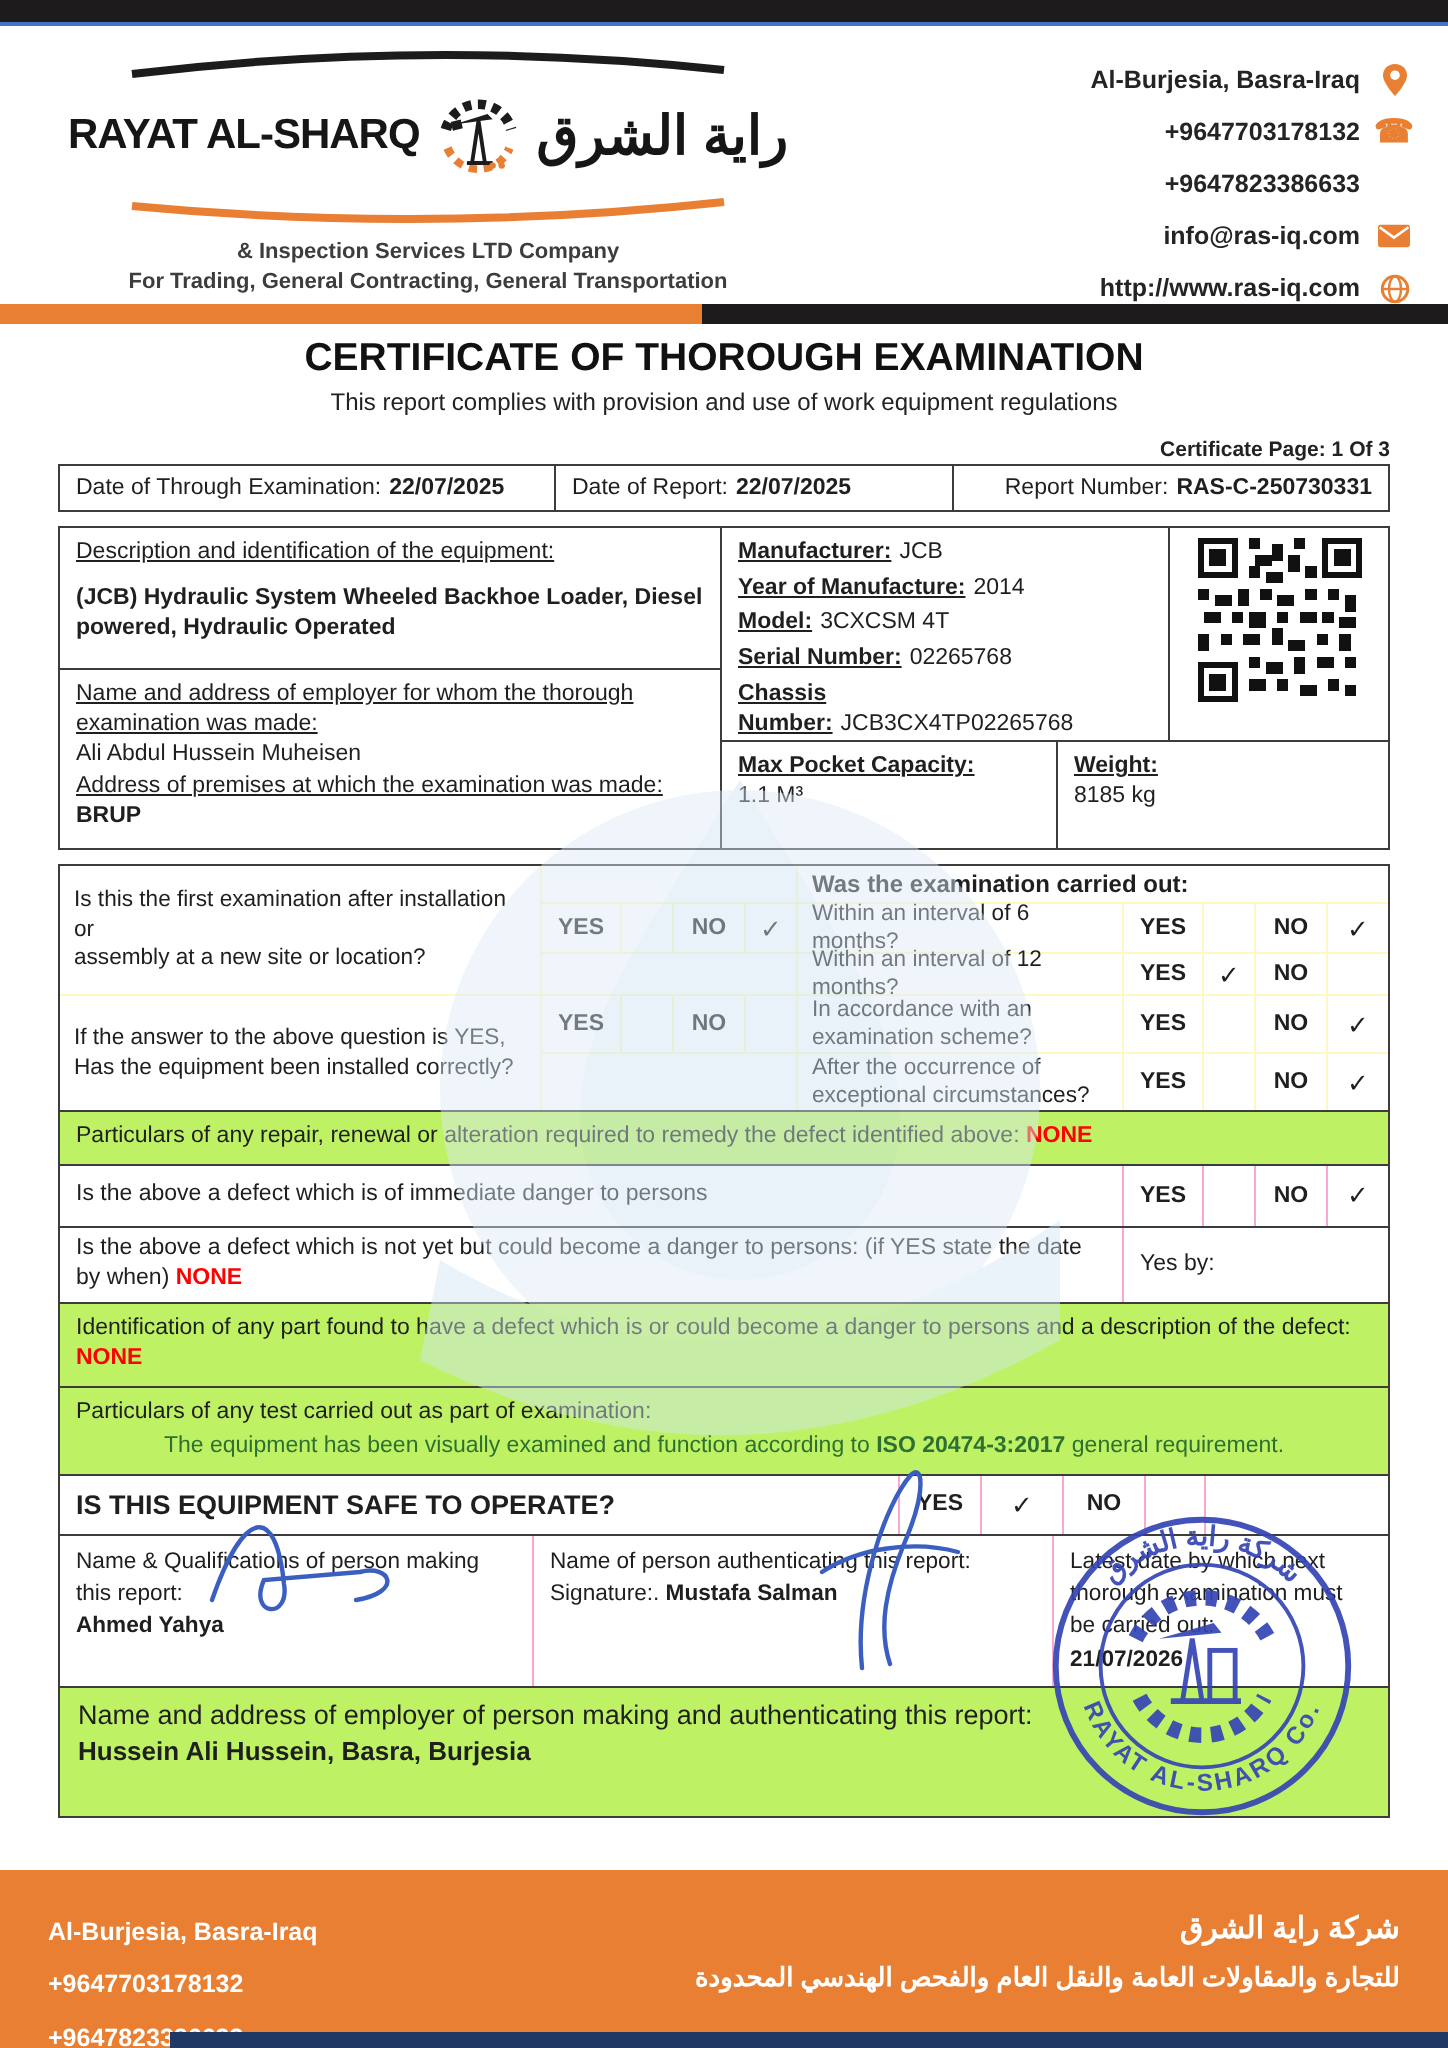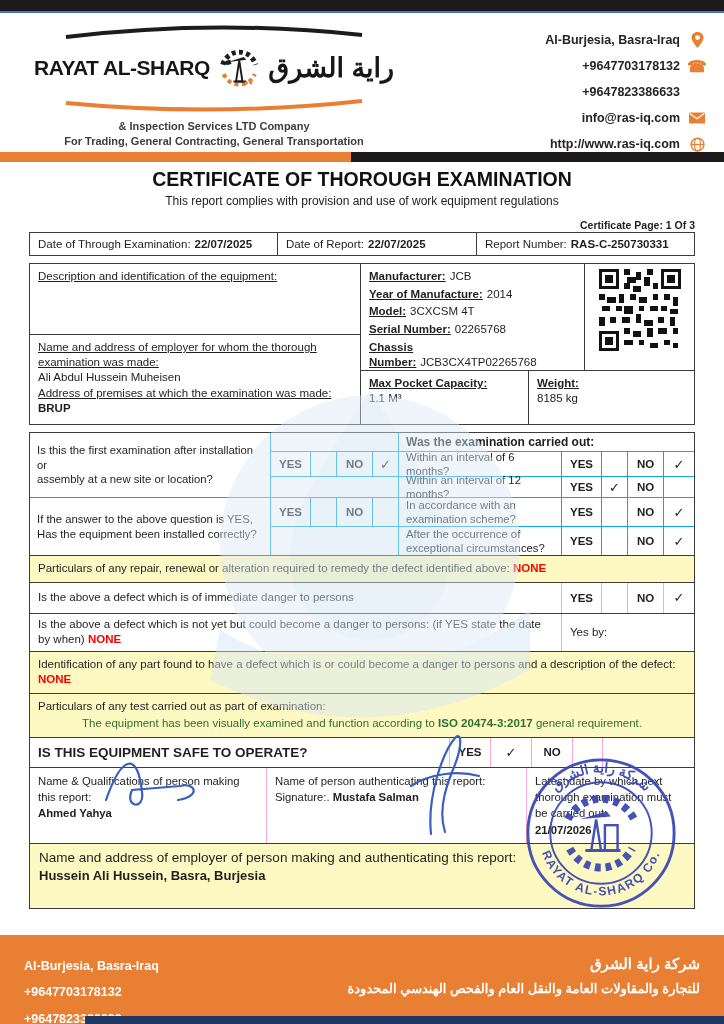--- a/index.html
+++ b/index.html
@@ -55,23 +55,23 @@
   .c-cap  { grid-column:2; grid-row:3; }
   .c-wgt  { grid-column:3/5; grid-row:3; }
   .ul { text-decoration:underline; }
   .b { font-weight:bold; }
   .spec-line { margin-bottom:2.5px; }
   .spec-line .lab { font-weight:bold; text-decoration:underline; }
   .spec-line .val { margin-left:4px; }
   
   .doc-body { position:absolute; top:432px; left:29px; width:666px; }
   .exam-box { display:flex; flex-direction:column; gap:1px; }
-  .band { background:#fef9c3; }
+  .band { background:#bef264; }
   .band-cells { display:flex; gap:1px; background:#f9a8d4; }
-  .qgrid { display:grid; gap:1px; background:#0ea5e9;
+  .qgrid { display:grid; gap:1px; background:#fef9c3;
     grid-template-columns:240px 39px 25px 35px 25px 49px 112px 39px 25px 35px 1fr;
     grid-template-rows:18px 24px 20px 28px 28px; }
   .qgrid > div { background:#fff; }
   .qcell { display:flex; align-items:center; padding:2px 7px; font-size:11.3px; line-height:1.3; }
   .yn { display:flex; align-items:center; justify-content:center; font-size:11.5px; font-weight:bold; }
   .tick { display:flex; align-items:center; justify-content:center; font-size:13px; }
   .hdr-carried { grid-column:6/12; display:flex; align-items:center; padding:0 7px;
     font-size:12px; font-weight:bold; }
   .subq { grid-column:6/8; display:flex; align-items:center; padding:0 7px; font-size:11.3px; line-height:1.25; }
   .full-row { padding:5px 8px; font-size:11.5px; line-height:1.35; }
@@ -191,29 +191,30 @@
 
   <div class="dates mesh">
     <div class="cellw" style="width:247px;">
       <span>Date of Through Examination:</span>
       <span class="v">22/07/2025</span>
     </div>
     <div class="cellw" style="width:198px;">
       <span>Date of Report:</span>
       <span class="v">22/07/2025</span>
     </div>
-    <div class="cellw" style="flex:1;">
+    <div class="cellw" style="flex:1;justify-content:flex-end;">
       <span>Report Number:</span>
       <span class="v">RAS-C-250730331</span>
     </div>
   </div>
 
   <div class="equip mesh">
     <div class="cellw c-desc">
       <div class="ul">Description and identification of the equipment:</div>
+      <div class="b" style="margin-top:8px;">(JCB) Hydraulic System Wheeled Backhoe Loader, Diesel powered, Hydraulic Operated</div>
     </div>
     <div class="cellw c-emp">
       <div class="ul">Name and address of employer for whom the thorough examination was made:</div>
       <div>Ali Abdul Hussein Muheisen</div>
       <div class="ul">Address of premises at which the examination was made:</div>
       <div class="b">BRUP</div>
     </div>
     <div class="cellw c-spec">
       <div class="spec-line"><span class="lab">Manufacturer:</span><span class="val">JCB</span></div>
       <div class="spec-line"><span class="lab">Year of Manufacture:</span><span class="val">2014</span></div>

